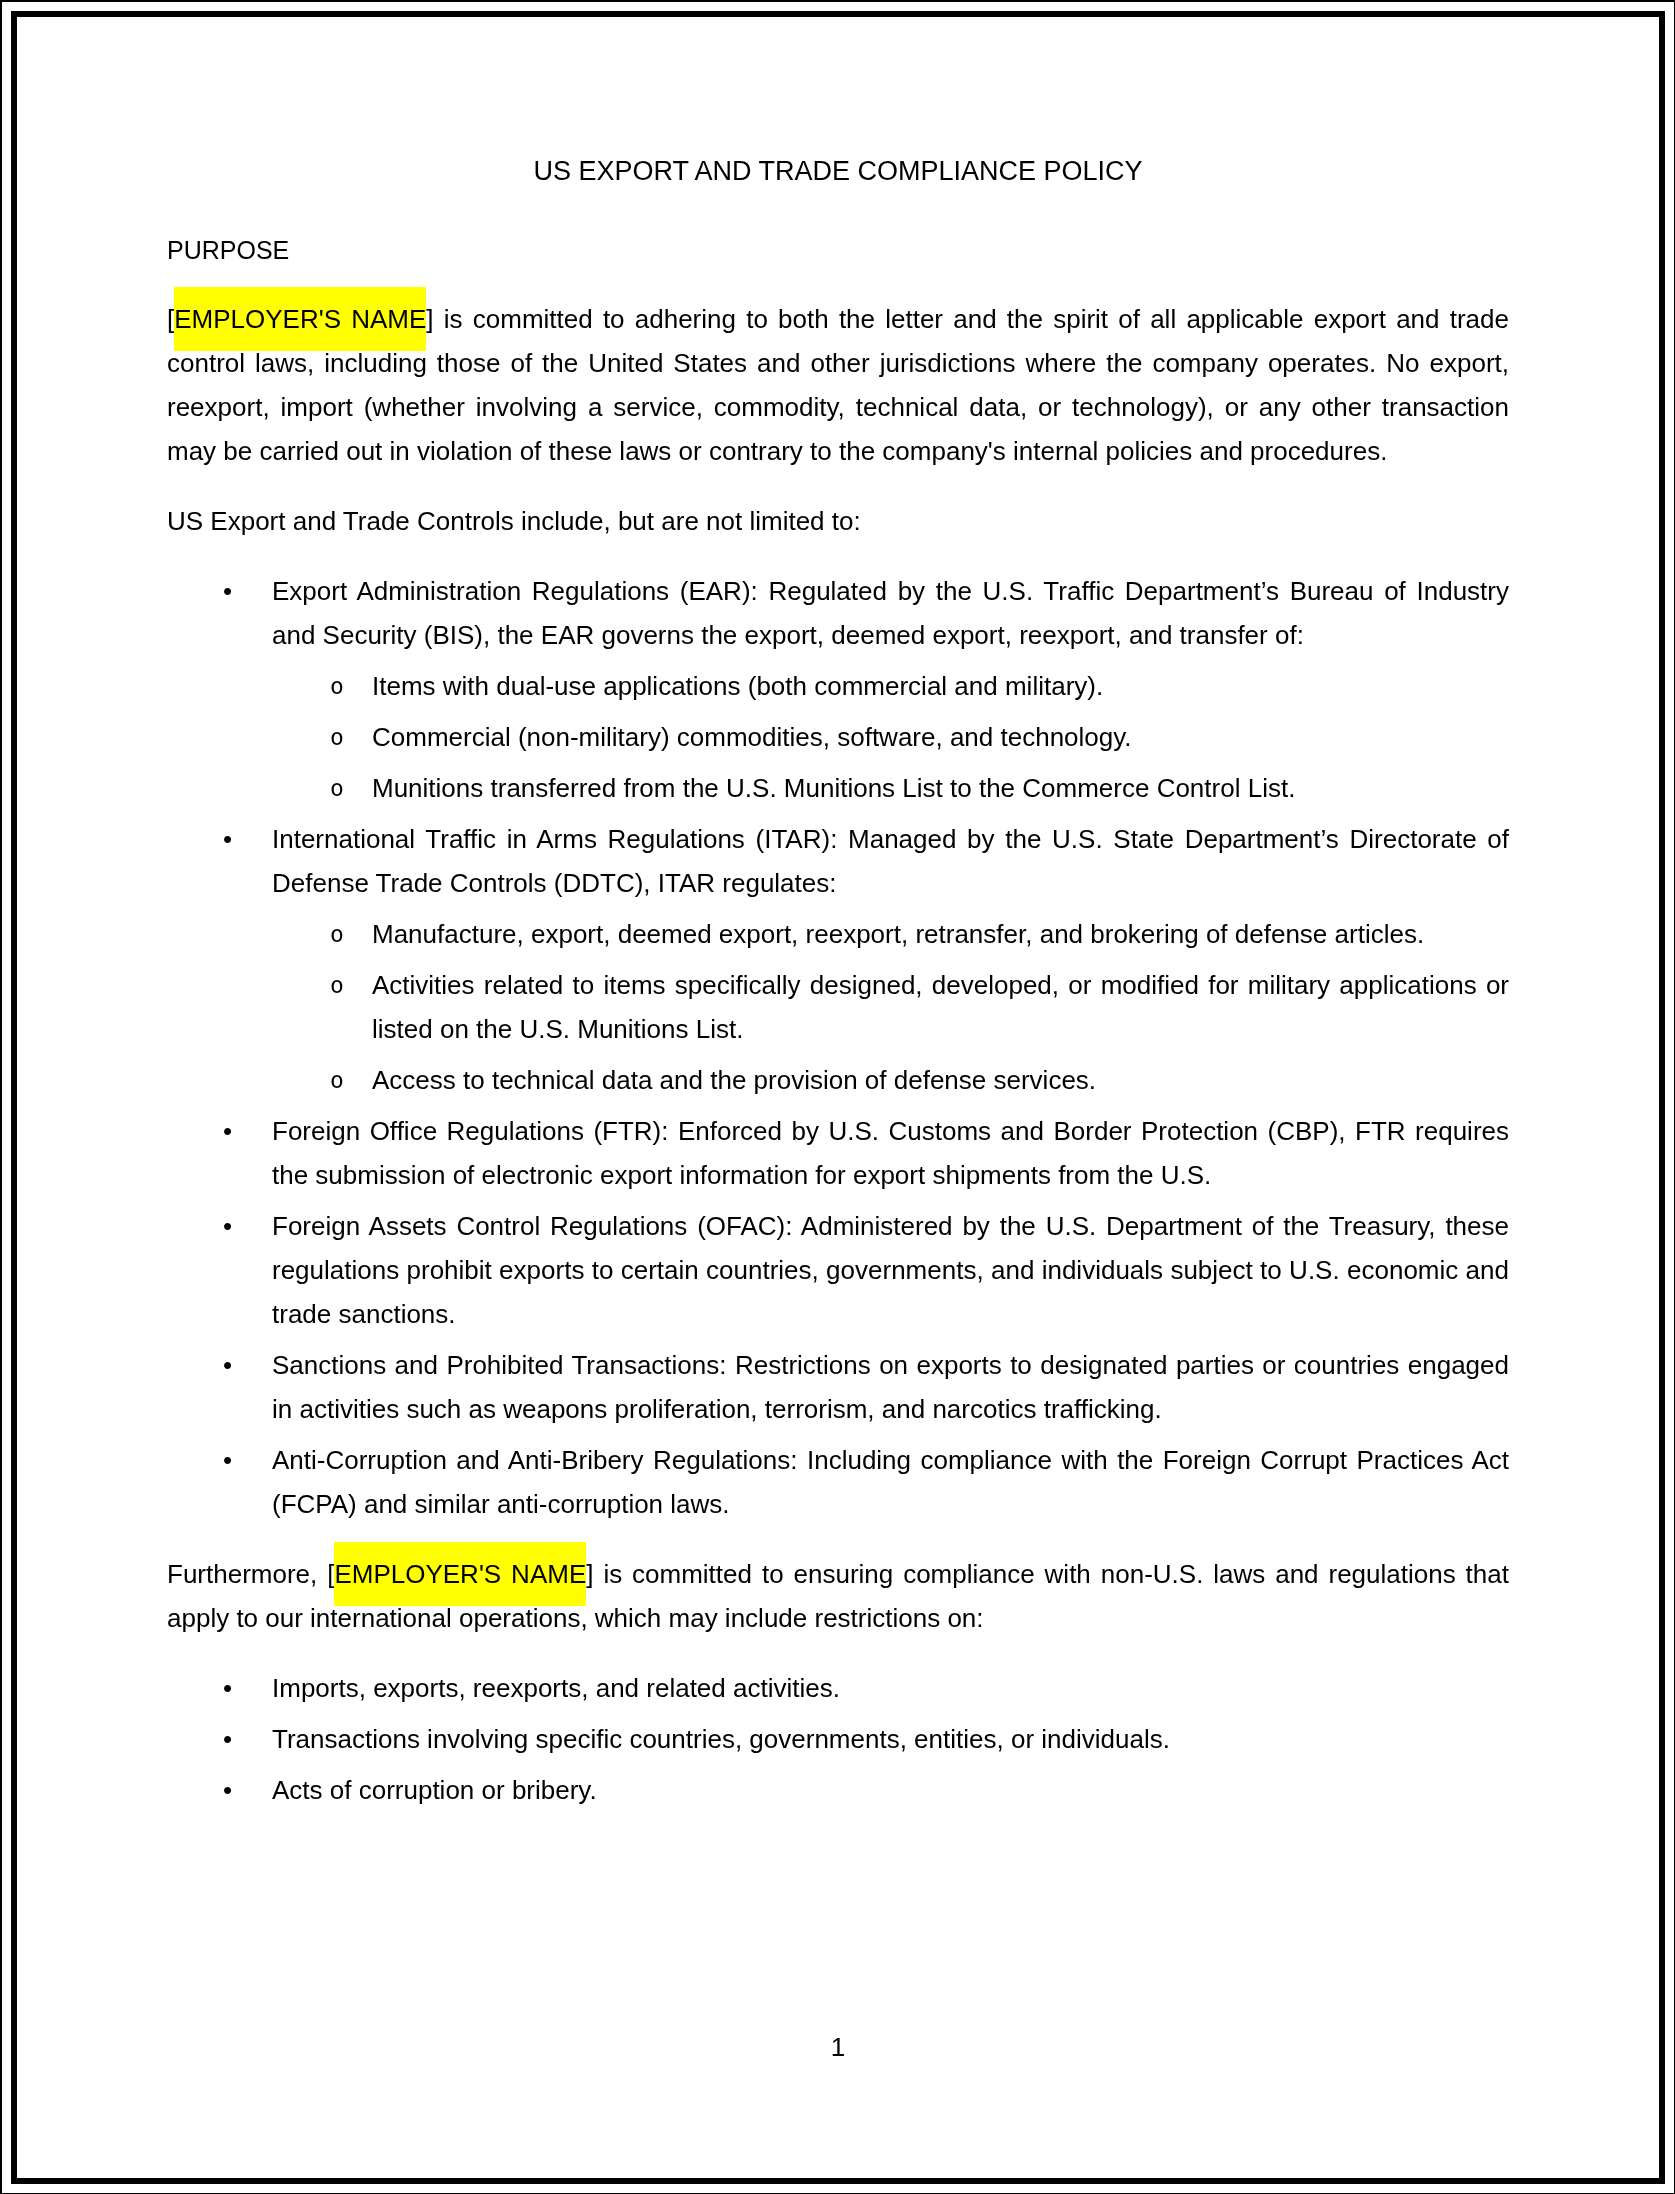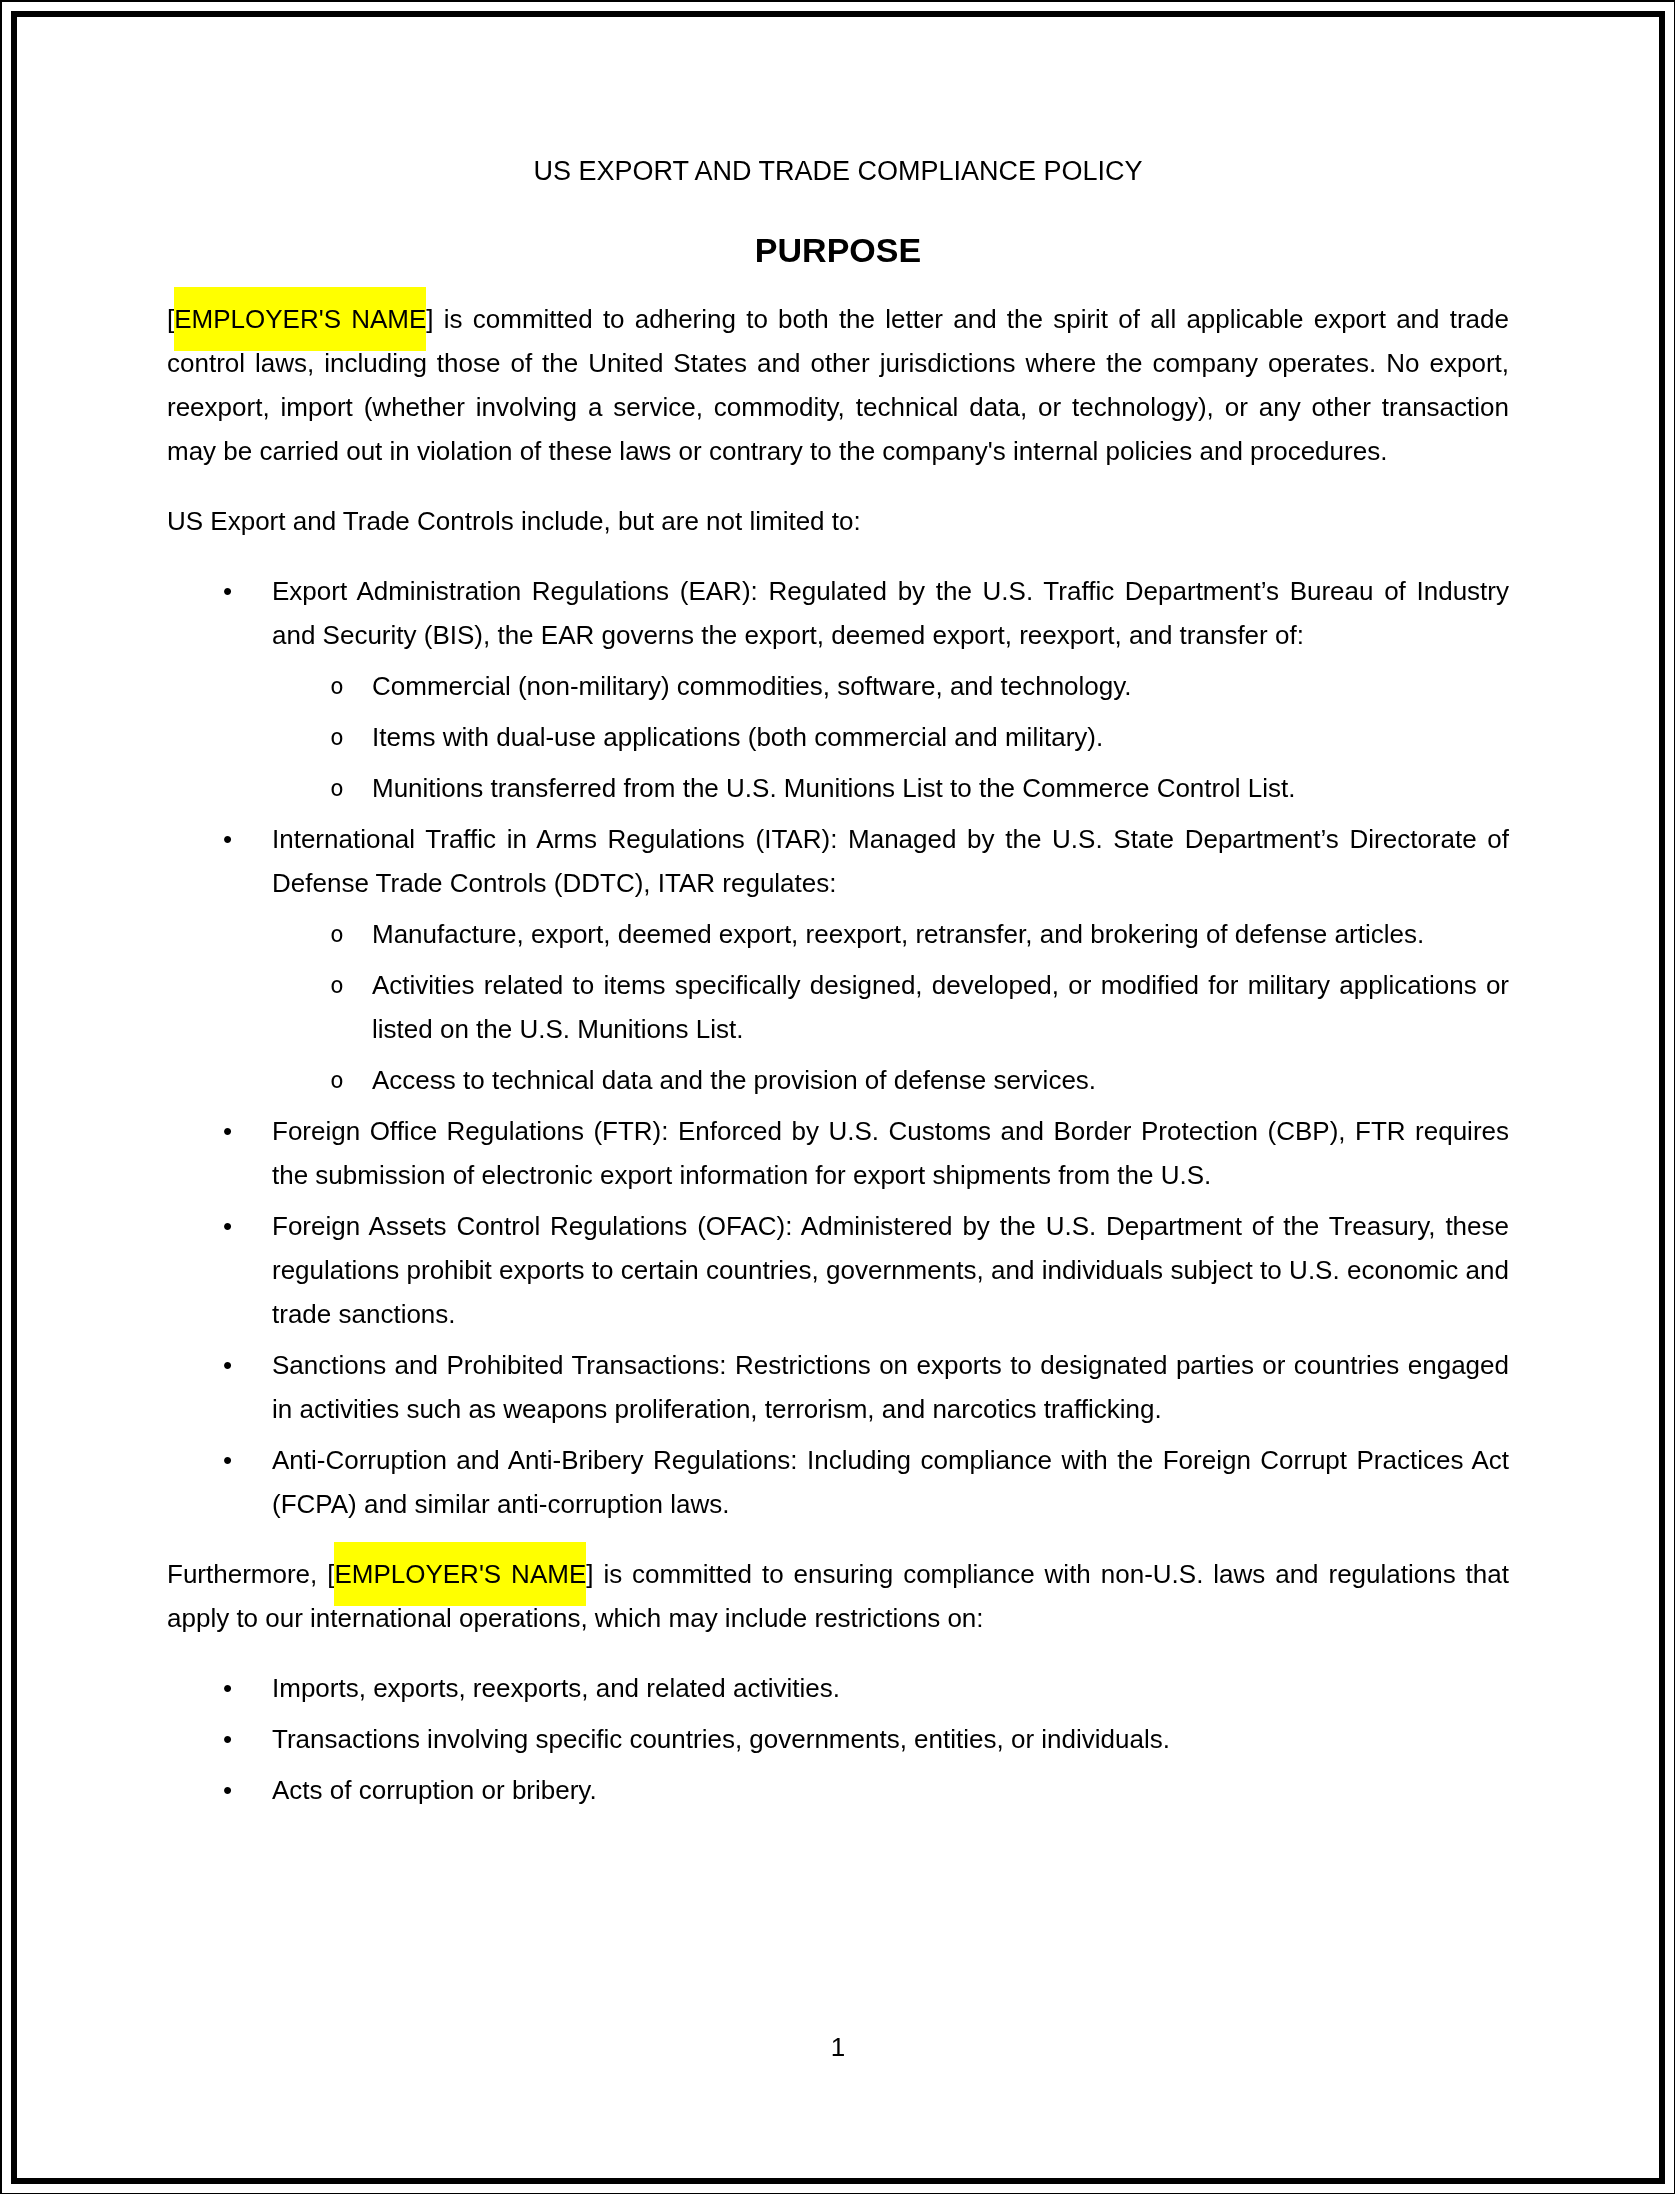--- a/index.html
+++ b/index.html
@@ -35,23 +35,23 @@
     line-height: 44px;
   }
   .doc-title {
     font-size: 27px;
     font-weight: normal;
     text-align: center;
     margin: 0 0 35px 0;
     line-height: 44px;
   }
   .section-heading {
-    font-size: 34px;
-    font-weight: bold;
-    text-align: center;
+    font-size: 25px;
+    font-weight: normal;
+    text-align: left;
     margin: 0 0 24.6px 0;
     line-height: 44px;
   }
   p.para {
     margin: 0 0 26px 0;
     text-align: justify;
   }
   mark.hl {
     background: #ffff00;
     color: inherit;
@@ -116,22 +116,22 @@
   <h2 class="section-heading">PURPOSE</h2>
 
   <p class="para"><span>[</span><mark class="hl">EMPLOYER'S NAME</mark><span>] is committed to adhering to both the letter and the spirit of all applicable export and trade control laws, including those of the United States and other jurisdictions where the company operates. No export, reexport, import (whether involving a service, commodity, technical data, or technology), or any other transaction may be carried out in violation of these laws or contrary to the company's internal policies and procedures.</span></p>
 
   <p class="para">US Export and Trade Controls include, but are not limited to:</p>
 
   <ul class="l1">
     <li>
       <span>Export Administration Regulations (EAR): Regulated by the U.S. Traffic Department’s Bureau of Industry and Security (BIS), the EAR governs the export, deemed export, reexport, and transfer of:</span>
       <ul class="l2">
+        <li>Items with dual-use applications (both commercial and military).</li>
         <li>Commercial (non-military) commodities, software, and technology.</li>
-        <li>Items with dual-use applications (both commercial and military).</li>
         <li>Munitions transferred from the U.S. Munitions List to the Commerce Control List.</li>
       </ul>
     </li>
     <li>
       <span>International Traffic in Arms Regulations (ITAR): Managed by the U.S. State Department’s Directorate of Defense Trade Controls (DDTC), ITAR regulates:</span>
       <ul class="l2">
         <li>Manufacture, export, deemed export, reexport, retransfer, and brokering of defense articles.</li>
         <li>Activities related to items specifically designed, developed, or modified for military applications or listed on the U.S. Munitions List.</li>
         <li>Access to technical data and the provision of defense services.</li>
       </ul>

